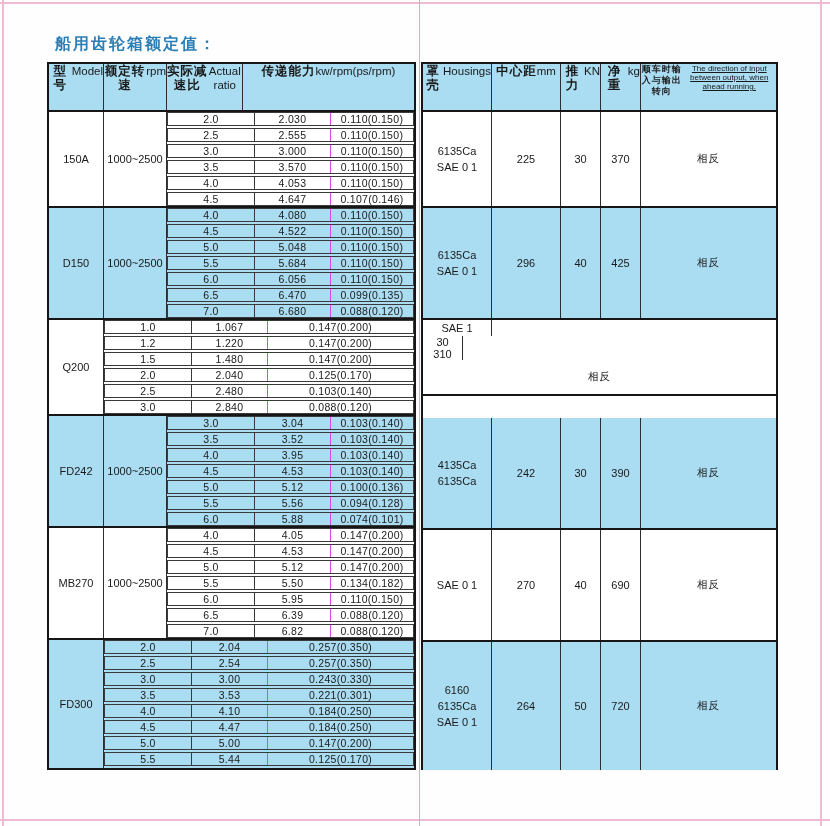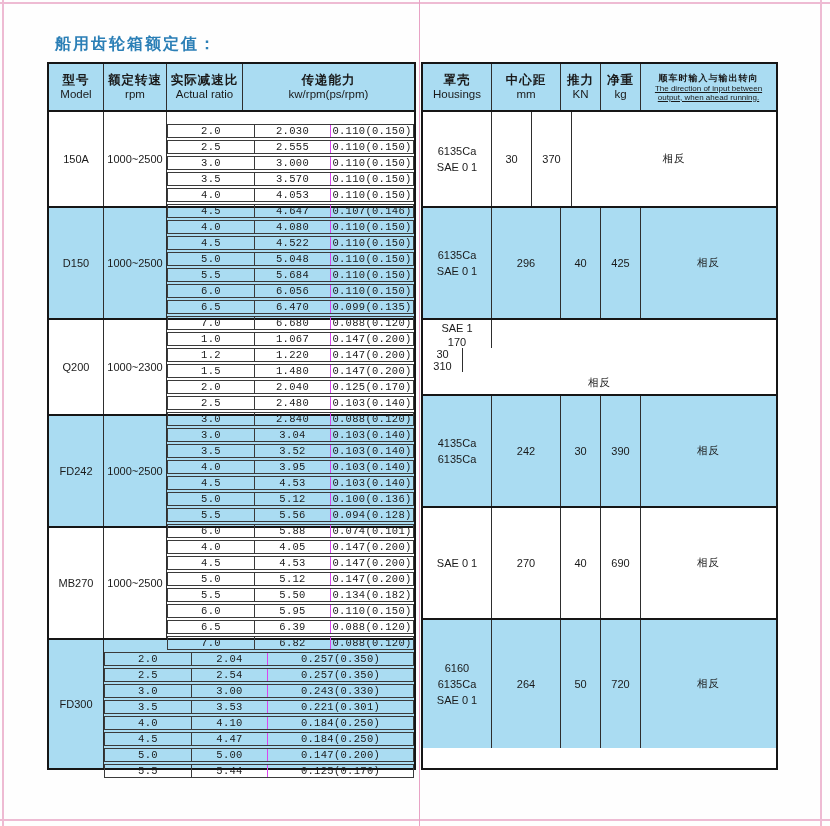--- a/index.html
+++ b/index.html
@@ -20,21 +20,21 @@
     font-family:"DejaVu Serif", "DejaVu Sans", serif;
     font-weight:bold; font-size:16px; letter-spacing:2px; color:#2b7fb6;
   }
 
   .tbl { position:absolute; top:62px; border:2px solid #161616; background:#fff; z-index:2; }
   .tblA { left:47px;  width:369px; height:708px; }
   .tblB { left:421px; width:357px; height:708px; }
 
   .hdr { display:flex; height:48px; border-bottom:2px solid #161616; background:#aadcf2; }
   .hcell {
-    display:flex; flex-direction:column; justify-content:center; align-items:center;
+    display:flex; justify-content:center; align-items:flex-start;
     border-right:1px solid #2e2e2e; text-align:center; line-height:14px;
   }
   .hcell:last-child { border-right:none; }
   .hzh { font-family:"DejaVu Serif","DejaVu Sans",serif; font-weight:bold; font-size:12.5px; letter-spacing:1px; }
   .hen { font-size:11.5px; }
   .hcell.small .hzh { font-size:9px; letter-spacing:1px; line-height:11px; }
   .hcell.small .hen { font-size:8px; line-height:9px; white-space:normal; padding:0 3px;text-decoration:underline; }
 
   
   .w-model{width:55px;} .w-rpm{width:63px;} .w-nom{width:87px;} .w-act{width:76px;} .w-cap{flex:1;}
@@ -46,21 +46,21 @@
   .sec.shaded { background:#aadcf2; }
 
   .vcell {
     display:flex; flex-direction:column; justify-content:center; align-items:center;
     border-right:1px solid #2e2e2e; font-size:11px; text-align:center;
   }
   .sec .vcell:last-child { border-right:none; }
   .hous-line { line-height:16px; font-size:11px; }
   .dir-text { font-family:"DejaVu Serif","DejaVu Sans",serif; font-size:10.5px; letter-spacing:1px; }
 
-  .strip { flex:1; padding-top:12px;font-family:Liberation Mono, monospace; }
+  .strip { flex:1; padding-top:0; }
   .rrow {
     display:flex; height:14px; margin-bottom:2px;
     border:1px solid #3a3a3a;
   }
   .rrow:last-child { margin-bottom:0; }
   .rcell {
     display:flex; justify-content:center; align-items:center;
     font-size:10.5px; letter-spacing:0.3px; line-height:12px;
   }
   .rcell.rn { width:86px; }
@@ -172,21 +172,20 @@
             </div>
             <div class="rrow">
               <div class="rcell rn">7.0</div>
               <div class="rcell ra">6.680</div>
               <div class="rcell rc">0.088(0.120)</div>
             </div>
           </div>
         </div>
         <div class="sec" style="height: 96px;">
           <div class="vcell w-model">Q200</div>
-          <div class="vcell w-rpm">1000~2300</div>
           <div class="strip">
             <div class="rrow">
               <div class="rcell rn">1.0</div>
               <div class="rcell ra">1.067</div>
               <div class="rcell rc">0.147(0.200)</div>
             </div>
             <div class="rrow">
               <div class="rcell rn">1.2</div>
               <div class="rcell ra">1.220</div>
               <div class="rcell rc">0.147(0.200)</div>
@@ -365,20 +364,21 @@
         <span class="hzh">顺车时输入与输出转向</span>
         <span class="hen">The direction of input between output, when ahead running.</span>
       </div>
     </div>
     <div id="bodyB">
         <div class="sec" style="height: 96px;">
           <div class="vcell w-hous">
             <div class="hous-line">6135Ca</div>
             <div class="hous-line">SAE 0 1</div>
           </div>
+          <div class="vcell w-cen">225</div>
           <div class="vcell w-thr">30</div>
           <div class="vcell w-wei">370</div>
           <div class="vcell w-dir">
             <span class="dir-text">相反</span>
           </div>
         </div>
         <div class="sec shaded" style="height: 112px;">
           <div class="vcell w-hous">
             <div class="hous-line">6135Ca</div>
             <div class="hous-line">SAE 0 1</div>
@@ -387,28 +387,27 @@
           <div class="vcell w-thr">40</div>
           <div class="vcell w-wei">425</div>
           <div class="vcell w-dir">
             <span class="dir-text">相反</span>
           </div>
         </div>
         <div class="sec" style="height: 76px; flex-direction: column;">
           <div class="vcell w-hous">
             <div class="hous-line">SAE 1</div>
           </div>
-          <div class="vcell w-cen">170</div>
           <div class="vcell w-thr">30</div>
           <div class="vcell w-wei">310</div>
           <div class="vcell w-dir">
             <span class="dir-text">相反</span>
           </div>
         </div>
-        <div class="sec shaded" style="height: 112px;">
+        <div class="sec shaded" style="height: 112px; margin-top: 22px;">
           <div class="vcell w-hous">
             <div class="hous-line">4135Ca</div>
             <div class="hous-line">6135Ca</div>
           </div>
           <div class="vcell w-cen">242</div>
           <div class="vcell w-thr">30</div>
           <div class="vcell w-wei">390</div>
           <div class="vcell w-dir">
             <span class="dir-text">相反</span>
           </div>

